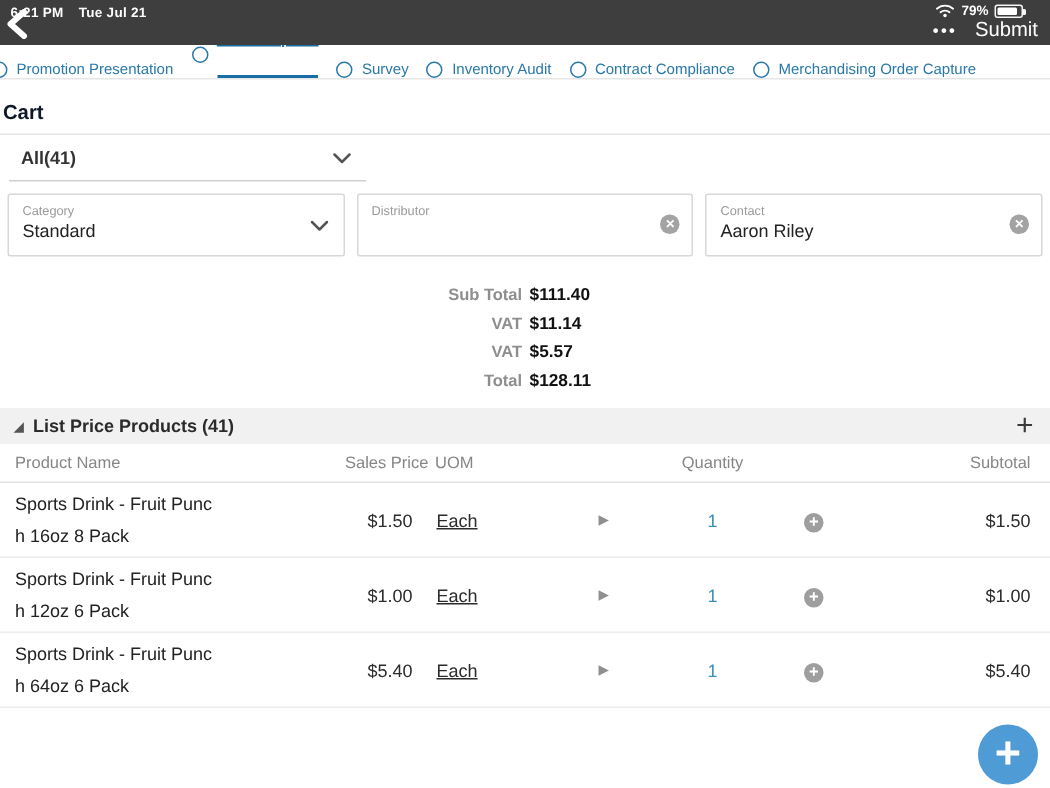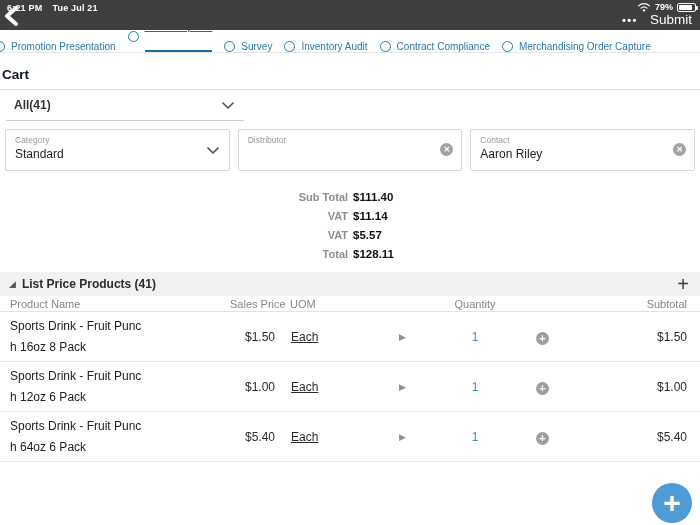--- a/index.html
+++ b/index.html
@@ -7,21 +7,21 @@
   body {
     font-family: "Liberation Sans", "DejaVu Sans", sans-serif;
     background:#fff; color:#222; overflow:hidden;
   }
   .app { position:relative; width:700px; height:525px; background:#fff; overflow:hidden; }
 
   
   .topbar { position:relative; height:30px; background:var(--dark_bar, #3e3e3e); color:#fff; }
   .statusleft { position:absolute; top:3px; left:7px; font-size:9px; font-weight:700; letter-spacing:.2px; }
   .statusleft span + span { margin-left:10px; }
-  .statusright { position:absolute; top:2px; right:4px; display:flex; align-items:center; gap:4px; font-size:9px; font-weight:700; }
+  .statusright { position:absolute; top:2px; right:18px; display:flex; align-items:center; gap:4px; font-size:9px; font-weight:700; }
   .battery { position:relative; width:19px; height:9px; border:1px solid rgba(255,255,255,.95); border-radius:2px; display:inline-block; }
   .battery-fill { position:absolute; left:1px; top:1px; bottom:1px; width:74%; background:#fff; border-radius:1px; }
   .battery-nub { position:absolute; right:-3px; top:2.5px; width:2px; height:4px; background:rgba(255,255,255,.95); border-radius:0 1px 1px 0; }
   .back { position:absolute; top:6px; left:4px; background:none; border:none; cursor:pointer; padding:0; line-height:0; }
   .navright { position:absolute; bottom:3px; right:8px; display:flex; align-items:baseline; gap:12px; }
   .more { background:none; border:none; color:#fff; font-size:11px; letter-spacing:1.5px; font-weight:700; cursor:pointer; }
   .submit { background:none; border:none; color:#fff; font-size:13.5px; cursor:pointer; }
 
   
   .stepper { height:23px; display:flex; align-items:flex-end; gap:12px; background:#fff;
@@ -60,21 +60,21 @@
 
   
   .list-header { margin-top:11px; height:24px; background:#f1f1f1; display:flex; align-items:center; padding:0 9px; cursor:pointer; }
   .tri { font-size:9px; color:#555; margin-right:6px; line-height:1; }
   .ltitle { font-size:12px; font-weight:700; color:#2b2b2b; }
   .addp { margin-left:auto; background:none; border:none; font-size:20px; font-weight:300; color:#3a3a3a; cursor:pointer; line-height:18px; padding:0 2px; }
 
   
   .grid { display:grid; grid-template-columns:220px 45px 105px 45px 100px 35px 1fr; align-items:center;
           padding-left:10px; padding-right:13px; }
-  .thead { height:16px; border-bottom:1px solid #e2e2e2; font-size:11px; color:#868686; }
+  .thead { height:26px; border-bottom:1px solid #e2e2e2; font-size:11px; color:#868686; }
   .h-price, .c-price { text-align:right; white-space:nowrap; }
   .h-uom { padding-left:15px; }
   .c-uom { padding-left:16px; font-size:12px; color:#2b2b2b;text-decoration:underline; }
   .h-qty, .c-qty, .c-arrow, .c-plus { text-align:center; }
   .h-sub, .c-sub { text-align:right; }
   .trow { height:50px; border-bottom:1px solid #ececec; }
   .c-name { font-size:12px; color:#222; line-height:21px; white-space:pre-line; }
   .c-price { font-size:12px; color:#2b2b2b; }
   .c-arrow { color:#8f8f8f; font-size:9px; cursor:pointer; }
   .c-qty { font-size:12px; color:var(--qty_blue,#3a8fb7); cursor:pointer; }

